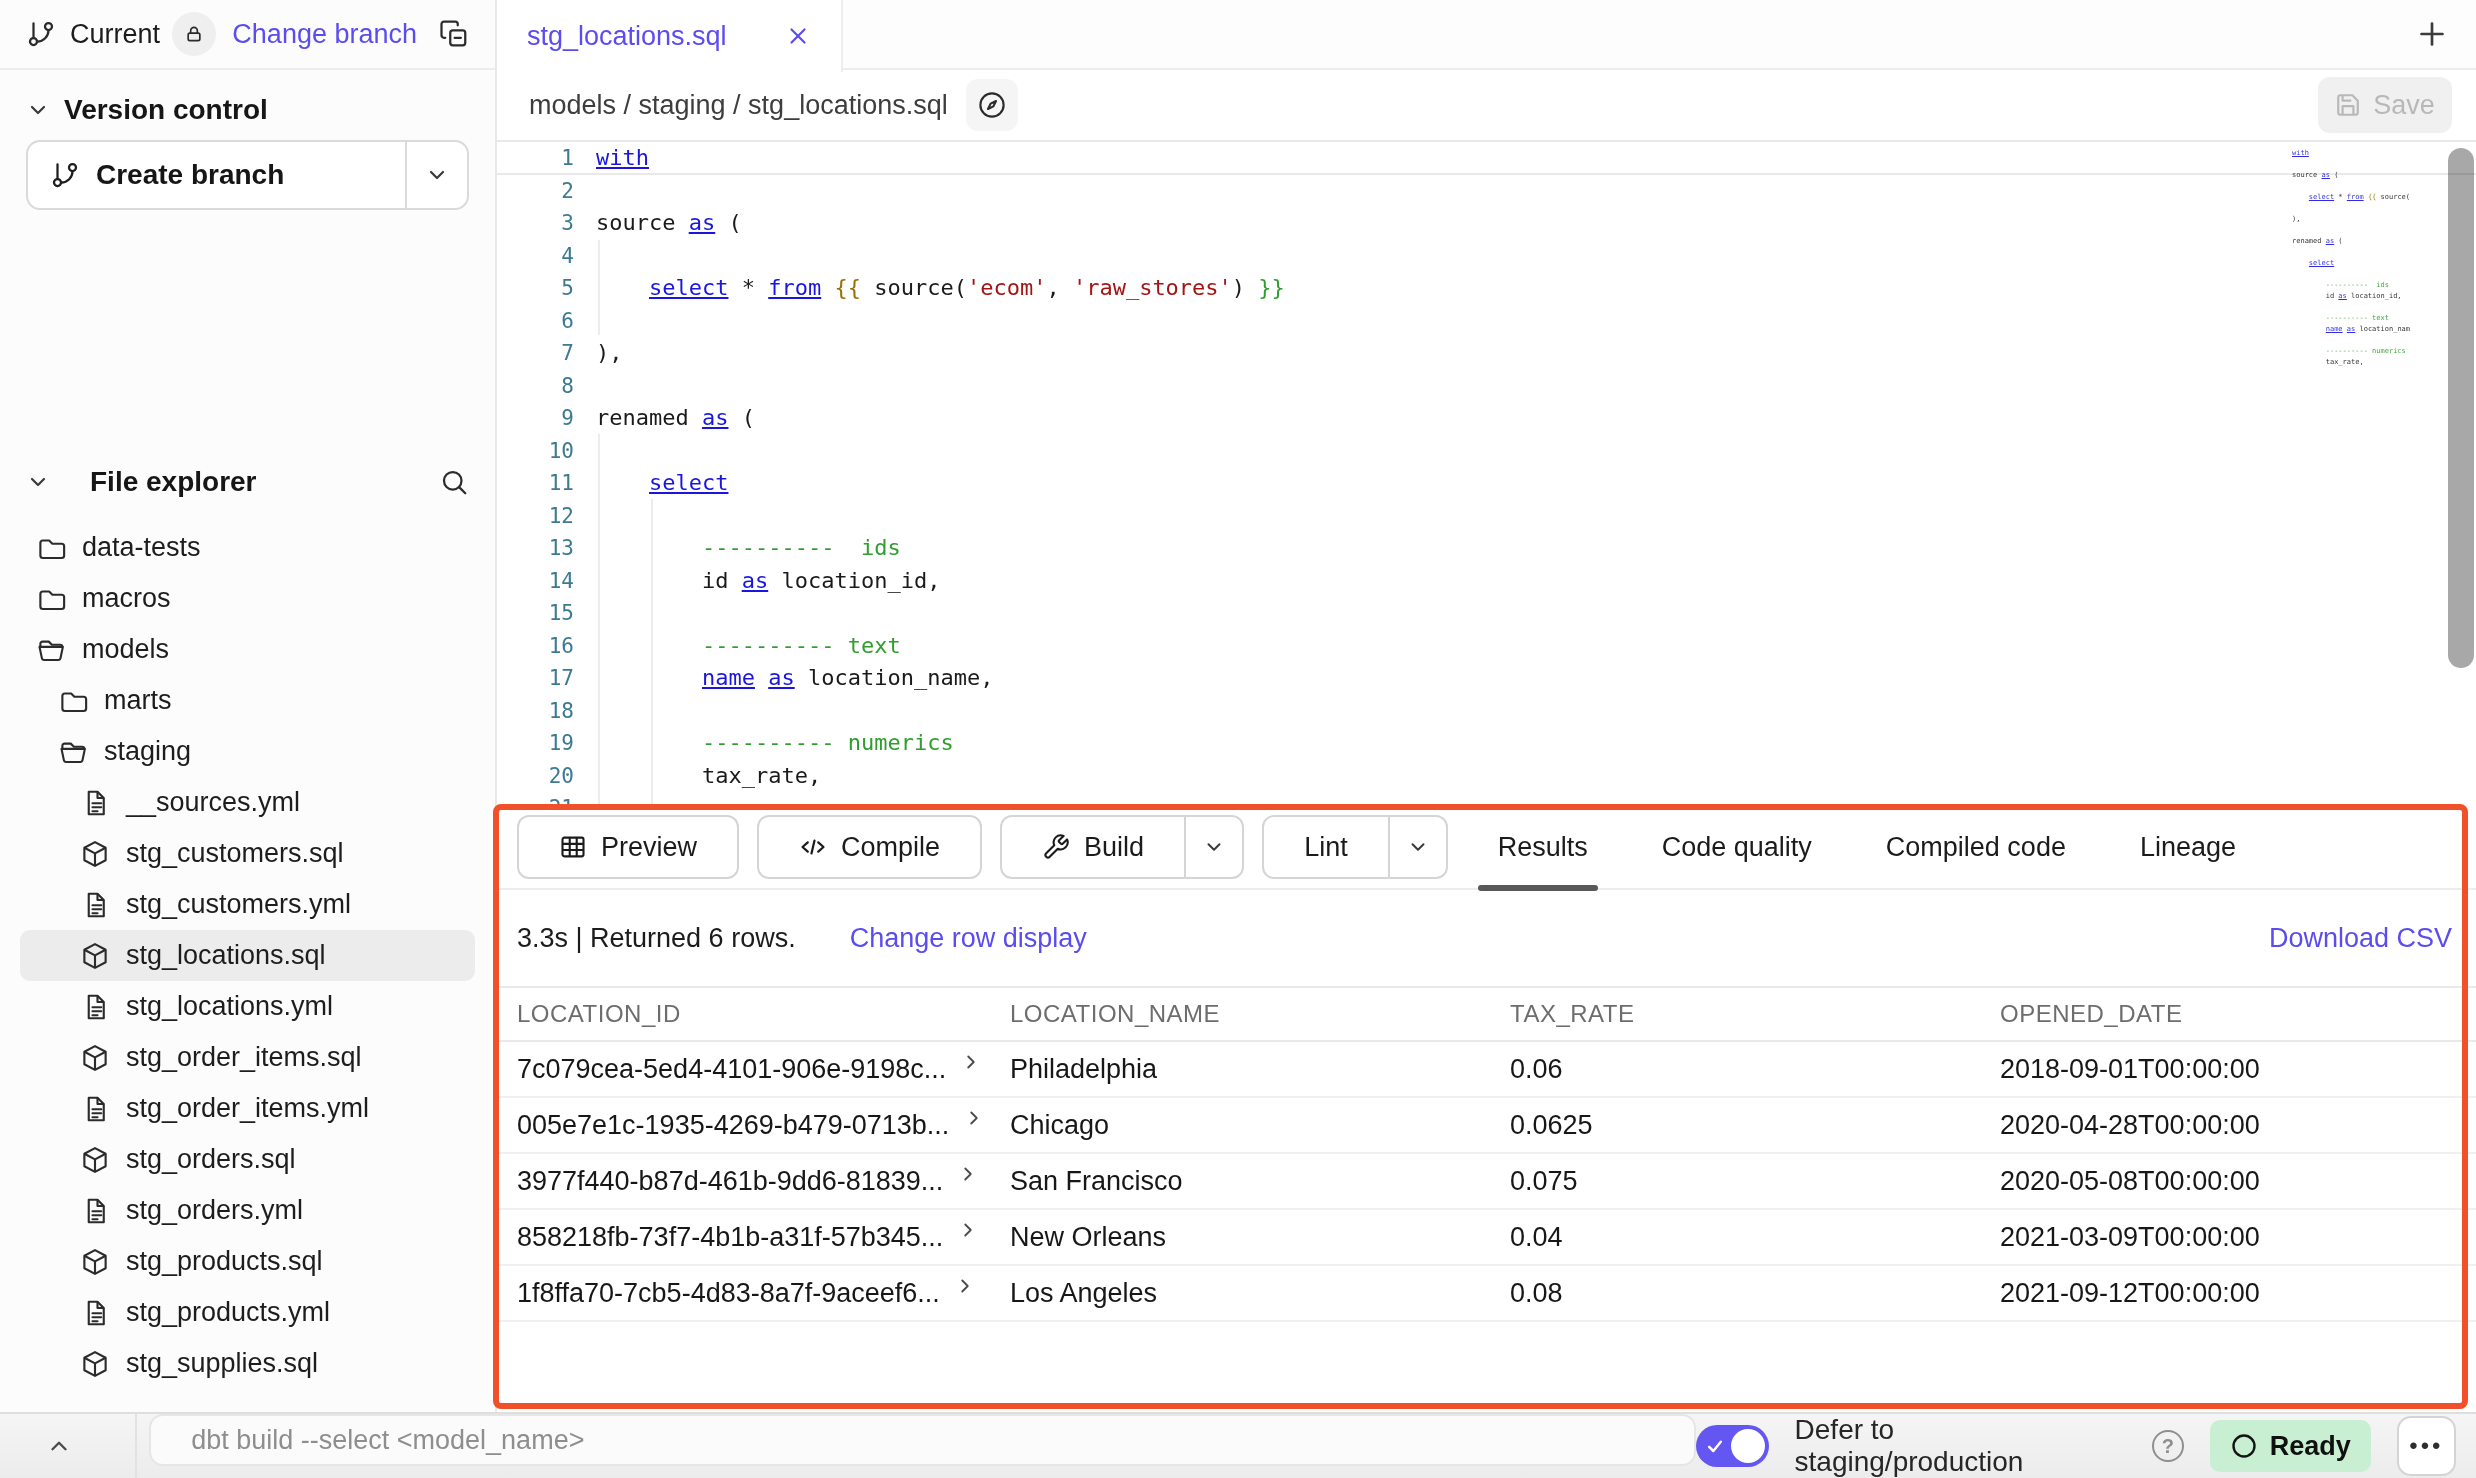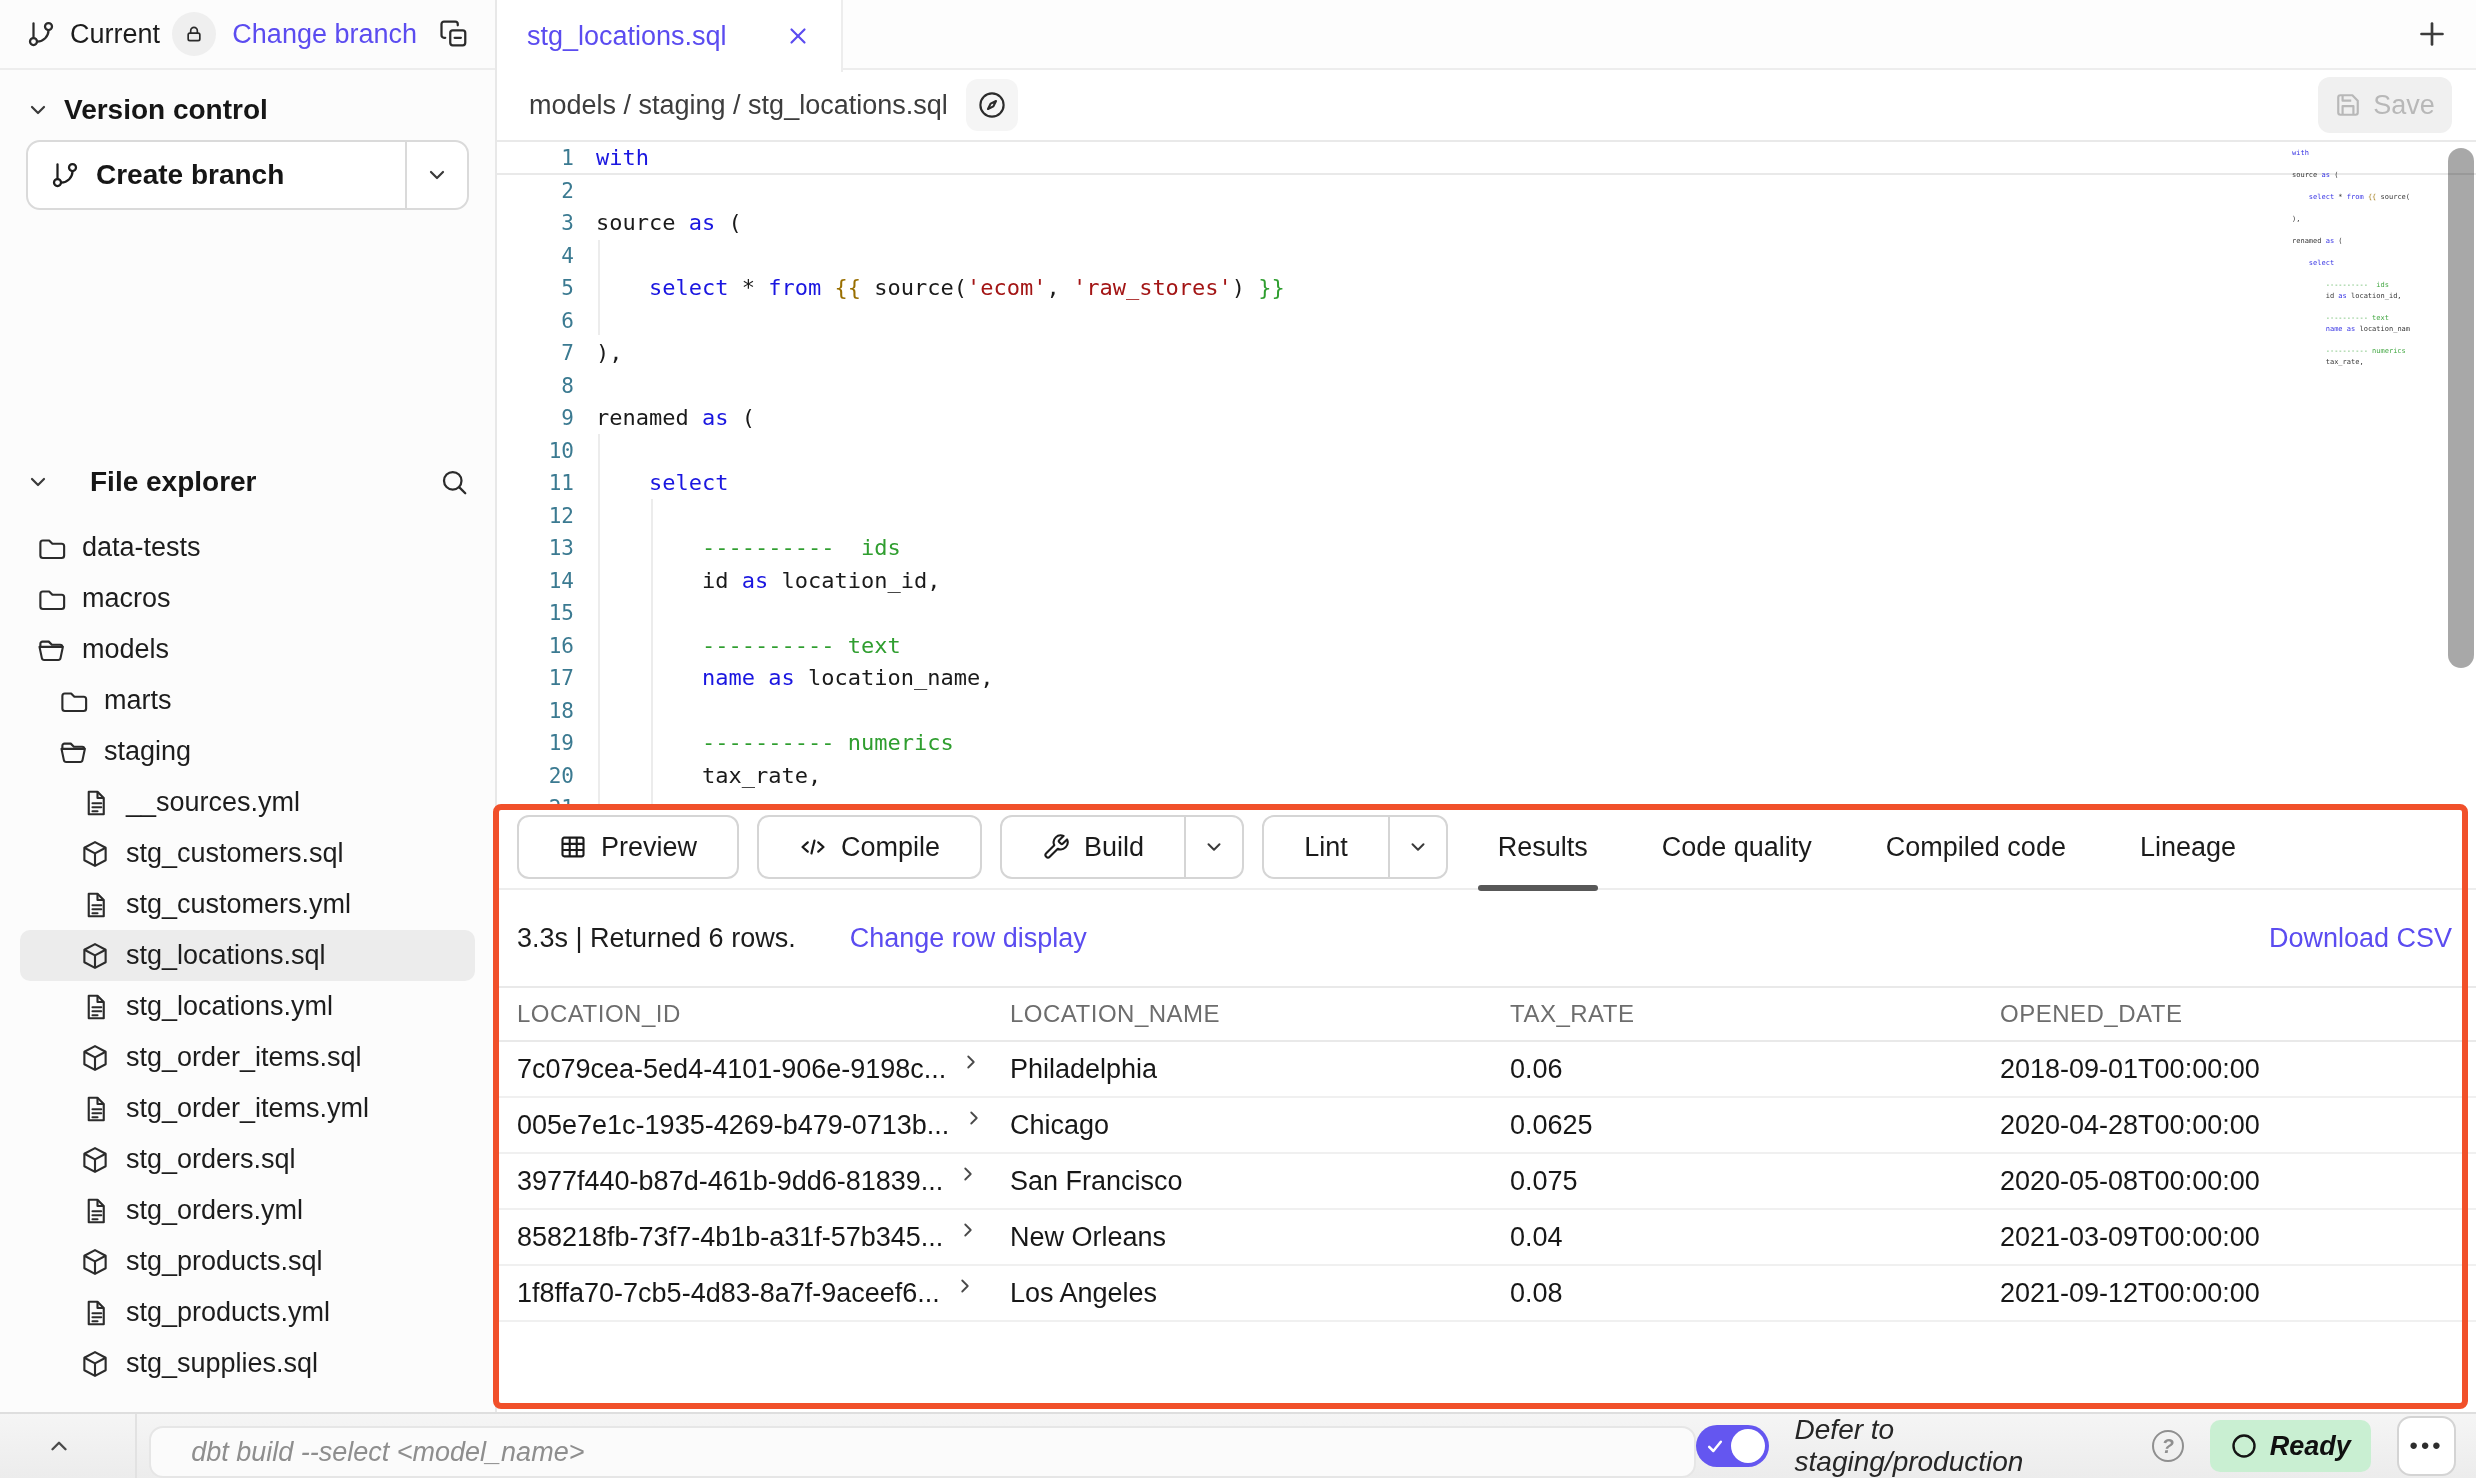--- a/index.html
+++ b/index.html
@@ -61,21 +61,21 @@
   .save-btn { margin-left:auto; margin-right:24px; width:134px; height:56px; border-radius:12px;
     background:#f0f0f0; border:none; display:flex; align-items:center; justify-content:center; gap:12px;
     font-size:27px; color:#b8b8b8; font-family:inherit; }
 
   
   #editor { position:absolute; left:0; top:140px; right:0; height:666px; background:#fff; overflow:hidden; }
   .cl { display:flex; height:32.5px; line-height:32.5px; font-family:"DejaVu Sans Mono", monospace; font-size:22px; }
   .cl.cur { border-top:2px solid #e9e9e9; border-bottom:2px solid #e9e9e9; height:34.5px; }
   .ln { width:77px; text-align:right; margin-right:22px; color:var(--line-no,#3b7a91); font-size:21px; flex:none; }
   .ct { white-space:pre; color:#1a1a1a; }
-  .tp { color:#1a1a1a; } .tk { color:var(--kw,#1a16e0); } .ts { color:var(--str,#a31515);margin-top:12px; }
+  .tp { color:#1a1a1a; } .tk { color:var(--kw,#1a16e0);text-decoration:underline; } .ts { color:var(--str,#a31515);margin-top:12px; }
   .tc { color:var(--com,#2f9e2f); } .tj { color:var(--jinja,#996f00); } .tg { color:var(--com,#2f9e2f); }
   .guide { position:absolute; width:2px; background:#ececec; }
   #g1 { left:101px; top:100px; height:95px; }
   #g2 { left:101px; top:294px; height:372px; }
   #g3 { left:154px; top:359px; height:307px; }
   #minimap { position:absolute; top:8px; right:66px; width:118px; height:330px; overflow:hidden; opacity:.9; }
   .ml { height:11px; line-height:11px; font-family:"DejaVu Sans Mono", monospace; font-size:7px; white-space:pre; overflow:hidden; }
   #vscroll { position:absolute; right:2px; top:8px; width:26px; height:520px; border-radius:13px; background:rgba(0,0,0,.34); }
 
   
@@ -101,21 +101,21 @@
   table.rtable { width:100%; border-collapse:collapse; table-layout:fixed; }
   .rtable th { height:54px; border-top:2px solid #e9e9e9; border-bottom:2px solid #e9e9e9;
     font-size:24px; font-weight:500; color:#6d6d6d; text-align:left; padding-left:20px; letter-spacing:.5px; }
   .rtable td { height:56px; border-bottom:2px solid #f0f0f0; font-size:27px; color:#171717;
     padding-left:20px; white-space:nowrap; overflow:hidden; }
   .idcell { display:flex; align-items:center; }
   .row-expand { margin-left:14px; transform:translateY(-7px); cursor:pointer; }
 
   
   #statusbar { position:absolute; left:0; top:1412px; width:2476px; height:66px;
-    background:linear-gradient(#f5f5f5,#ececec); border-top:2px solid #dedede; display:flex; align-items:flex-end;font-style:italic; }
+    background:linear-gradient(#f5f5f5,#ececec); border-top:2px solid #dedede; display:flex; align-items:flex-start; }
   .sb-exp { width:138px; height:100%; display:flex; align-items:center; padding-left:46px; border-right:2px solid #e2e2e2; cursor:pointer; }
   .cmd-pill { margin-left:12px; width:1560px; height:52px; background:#fbfbfb; border:2px solid #e6e6e6;
     border-radius:14px; display:flex; align-items:center; padding-left:40px; font-size:27px; color:#8e8e8e; }
   .sb-right { margin-left:auto; margin-right:20px; display:flex; align-items:center; gap:26px; }
   .toggle { width:74px; height:42px; border-radius:21px; background:var(--toggle-on,#6456f0); position:relative; cursor:pointer; }
   .toggle .knob { position:absolute; right:4px; top:4px; width:34px; height:34px; border-radius:50%; background:#fff; }
   .toggle .tick { position:absolute; left:9px; top:11px; }
   .defer-label { font-size:28px; color:#262626; }
   .help-dot { width:32px; height:32px; border-radius:50%; border:2px solid #8f8f8f; color:#8f8f8f;
     font-size:20px; font-weight:700; display:flex; align-items:center; justify-content:center; }

